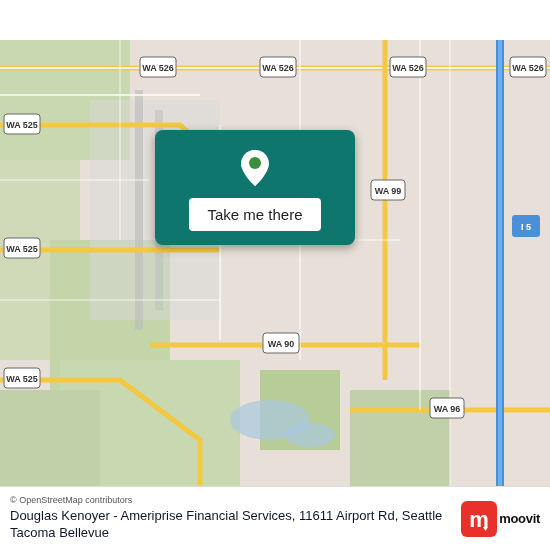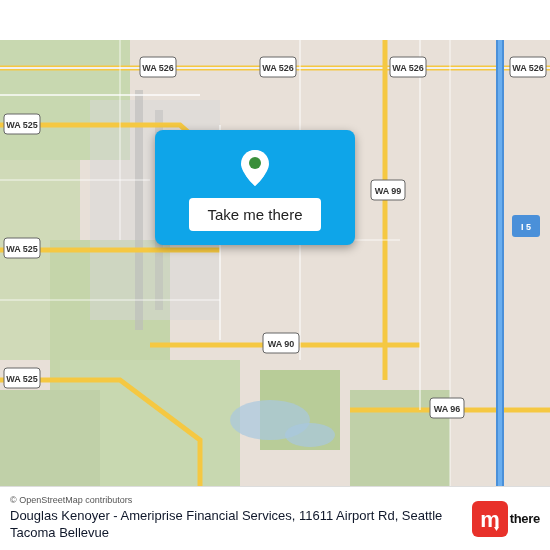--- a/index.html
+++ b/index.html
@@ -31,21 +31,21 @@
       width: 100%;
       height: 100%;
     }
 
     
     #popup-card {
       position: absolute;
       top: 130px;
       left: 155px;
       width: 200px;
-      background: #0ea5e9;
+      background: #0f766e;
       border-radius: 8px;
       padding: 16px 12px 14px 12px;
       display: flex;
       flex-direction: column;
       align-items: center;
       box-shadow: 0 3px 10px rgba(0,0,0,0.35);
     }
 
     #pin-icon {
       width: 44px;
@@ -221,16 +221,16 @@
     </div>
 
     <div id="moovit-logo">
 
       <svg width="36" height="36" viewBox="0 0 36 36">
         <rect width="36" height="36" rx="6" fill="#e8312a"></rect>
         <text x="18" y="26" text-anchor="middle" font-size="22" font-weight="bold" fill="white">m</text>
 
         <polygon points="22,26 27,26 24.5,30" fill="white"></polygon>
       </svg>
-      <span class="moovit-text">there</span>
+      <span class="moovit-text">moovit</span>
     </div>
   </div>
 </div>
 
 </body></html>

